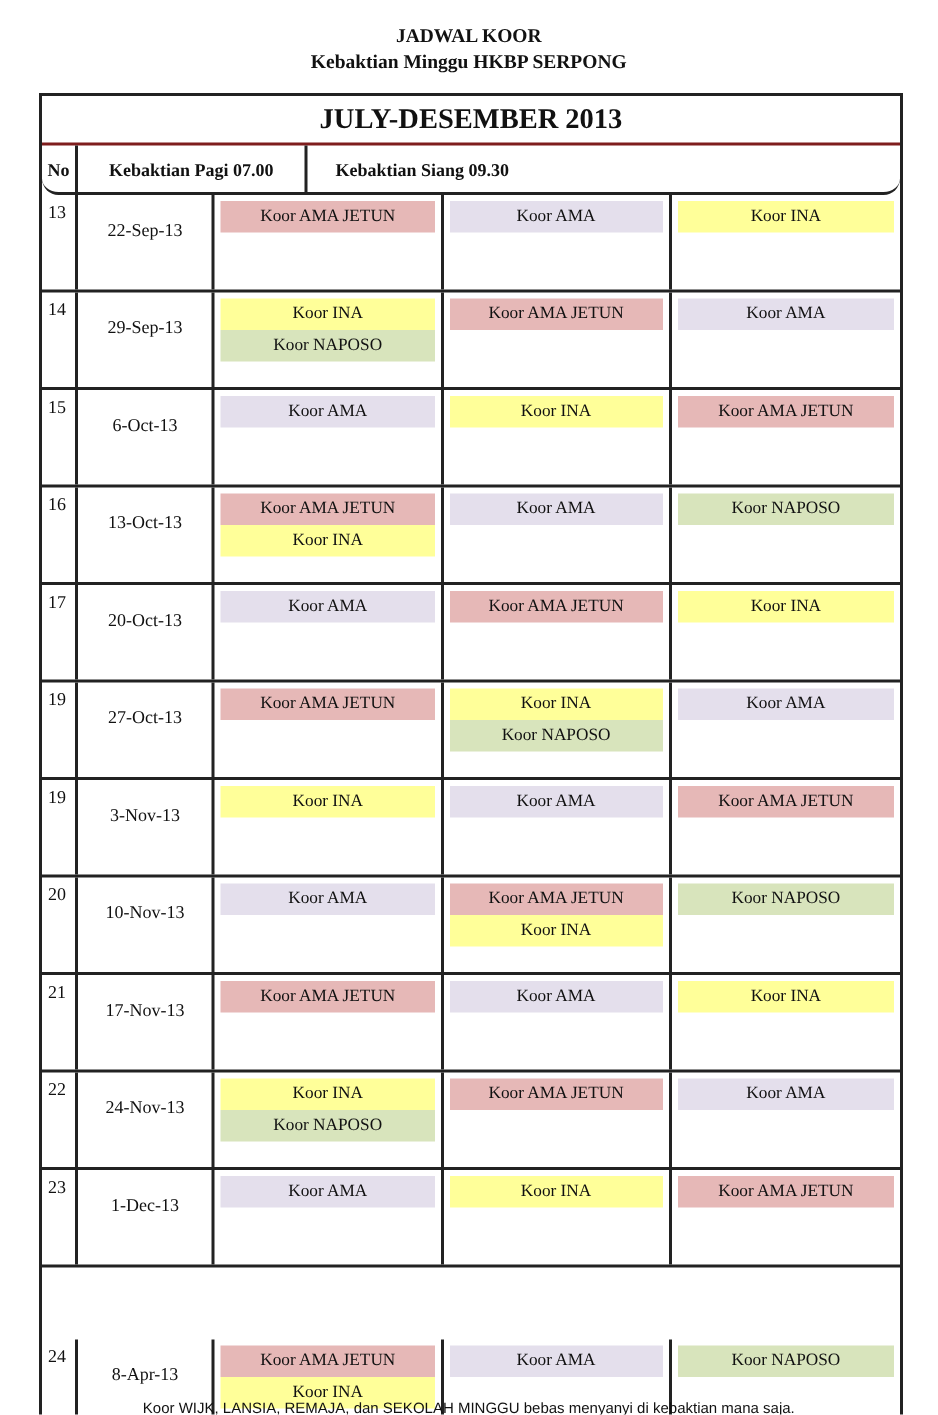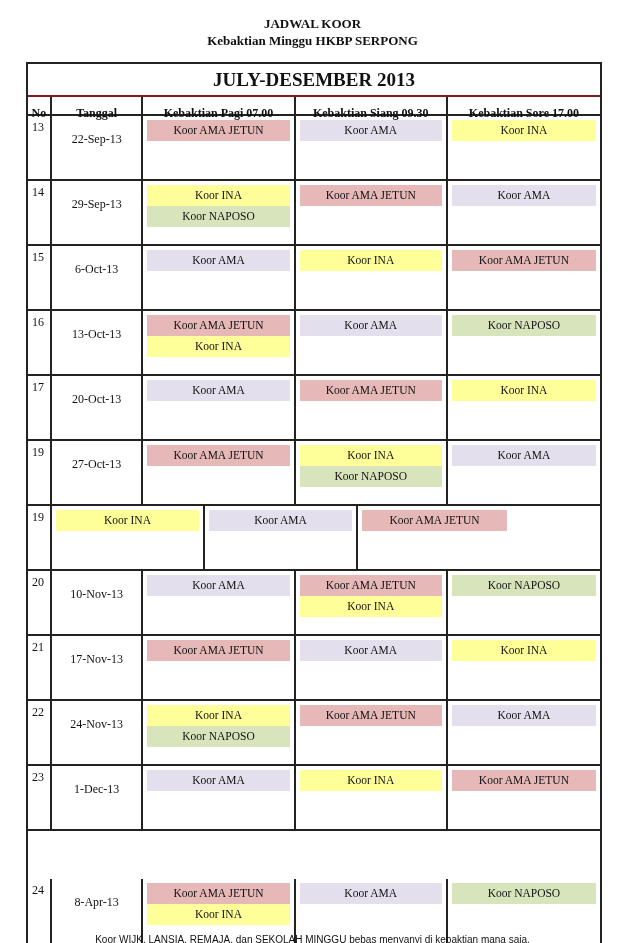--- a/index.html
+++ b/index.html
@@ -3,21 +3,21 @@
 <meta charset="utf-8">
 <style>
   html,body{margin:0;padding:0;background:#fff;}
   body{width:625px;height:943px;position:relative;font-family:"DejaVu Serif",serif;color:#111;overflow:hidden;}
   .title1{position:absolute;top:16px;left:0;width:625px;text-align:center;font-weight:bold;font-size:13px;font-family:"Liberation Serif",serif;}
   .title2{position:absolute;top:33px;left:0;width:625px;text-align:center;font-weight:bold;font-size:13px;font-family:"Liberation Serif",serif;}
   .tbl{position:absolute;left:26px;top:62px;width:576px;border:2px solid #222;box-sizing:border-box;}
   .period{height:31px;border-bottom:2px solid #7f1d1d;text-align:center;font-weight:bold;font-size:19px;line-height:31px;font-family:"Liberation Serif",serif;}
   .row{display:flex;border-bottom:2px solid #222;box-sizing:border-box;}
   .row:last-child{border-bottom:none;margin-top:48px;}
-  .hdr{height:19px;}
+  .hdr{height:33px;border-radius:11px;}
   .hdr .c{font-weight:bold;font-size:12px;line-height:33px;text-align:center;font-family:"Liberation Serif",serif;}
   .c{box-sizing:border-box;border-right:2px solid #222;}
   .c:last-child{border-right:none;}
   .w-no{width:24px;}
   .w-tg{width:92px;}
   .w-s{width:153px;}
   .w-s.last{width:153px;}
   .drow{height:65px;}
   .no{font-size:12px;padding:4px 0 0 4px;font-family:"Liberation Serif",serif;}
   .tg{font-size:12px;text-align:center;padding-top:16px;font-family:"Liberation Serif",serif;}
@@ -28,24 +28,22 @@
 </head>
 <body>
 
 <div class="title1">JADWAL KOOR</div>
 <div class="title2">Kebaktian Minggu HKBP SERPONG</div>
 
 <div class="tbl">
   <div class="period">JULY-DESEMBER  2013</div>
   <div class="row hdr">
     <div class="c w-no">No</div>
-    <div class="c w-tg">Tanggal</div>
     <div class="c w-s">Kebaktian Pagi 07.00</div>
     <div class="c w-s">Kebaktian Siang 09.30</div>
-    <div class="c w-s last">Kebaktian Sore 17.00</div>
   </div>
   <div id="rows">
       <div class="row drow">
         <div class="c w-no no">13</div>
         <div class="c w-tg tg">22-Sep-13</div>
         <div class="c w-s slot">
           <div class="choir" style="background: rgb(230, 184, 183);">Koor AMA JETUN</div>
         </div>
         <div class="c w-s slot">
           <div class="choir" style="background: rgb(228, 223, 236);">Koor AMA</div>
@@ -117,20 +115,21 @@
         <div class="c w-s slot">
           <div class="choir" style="background: rgb(255, 255, 153);">Koor INA</div>
           <div class="choir" style="background: rgb(216, 228, 188);">Koor NAPOSO</div>
         </div>
         <div class="c w-s slot last">
           <div class="choir" style="background: rgb(228, 223, 236);">Koor AMA</div>
         </div>
       </div>
       <div class="row drow">
         <div class="c w-no no">19</div>
+        <div class="c w-tg tg">3-Nov-13</div>
         <div class="c w-s slot">
           <div class="choir" style="background: rgb(255, 255, 153);">Koor INA</div>
         </div>
         <div class="c w-s slot">
           <div class="choir" style="background: rgb(228, 223, 236);">Koor AMA</div>
         </div>
         <div class="c w-s slot last">
           <div class="choir" style="background: rgb(230, 184, 183);">Koor AMA JETUN</div>
         </div>
       </div>

